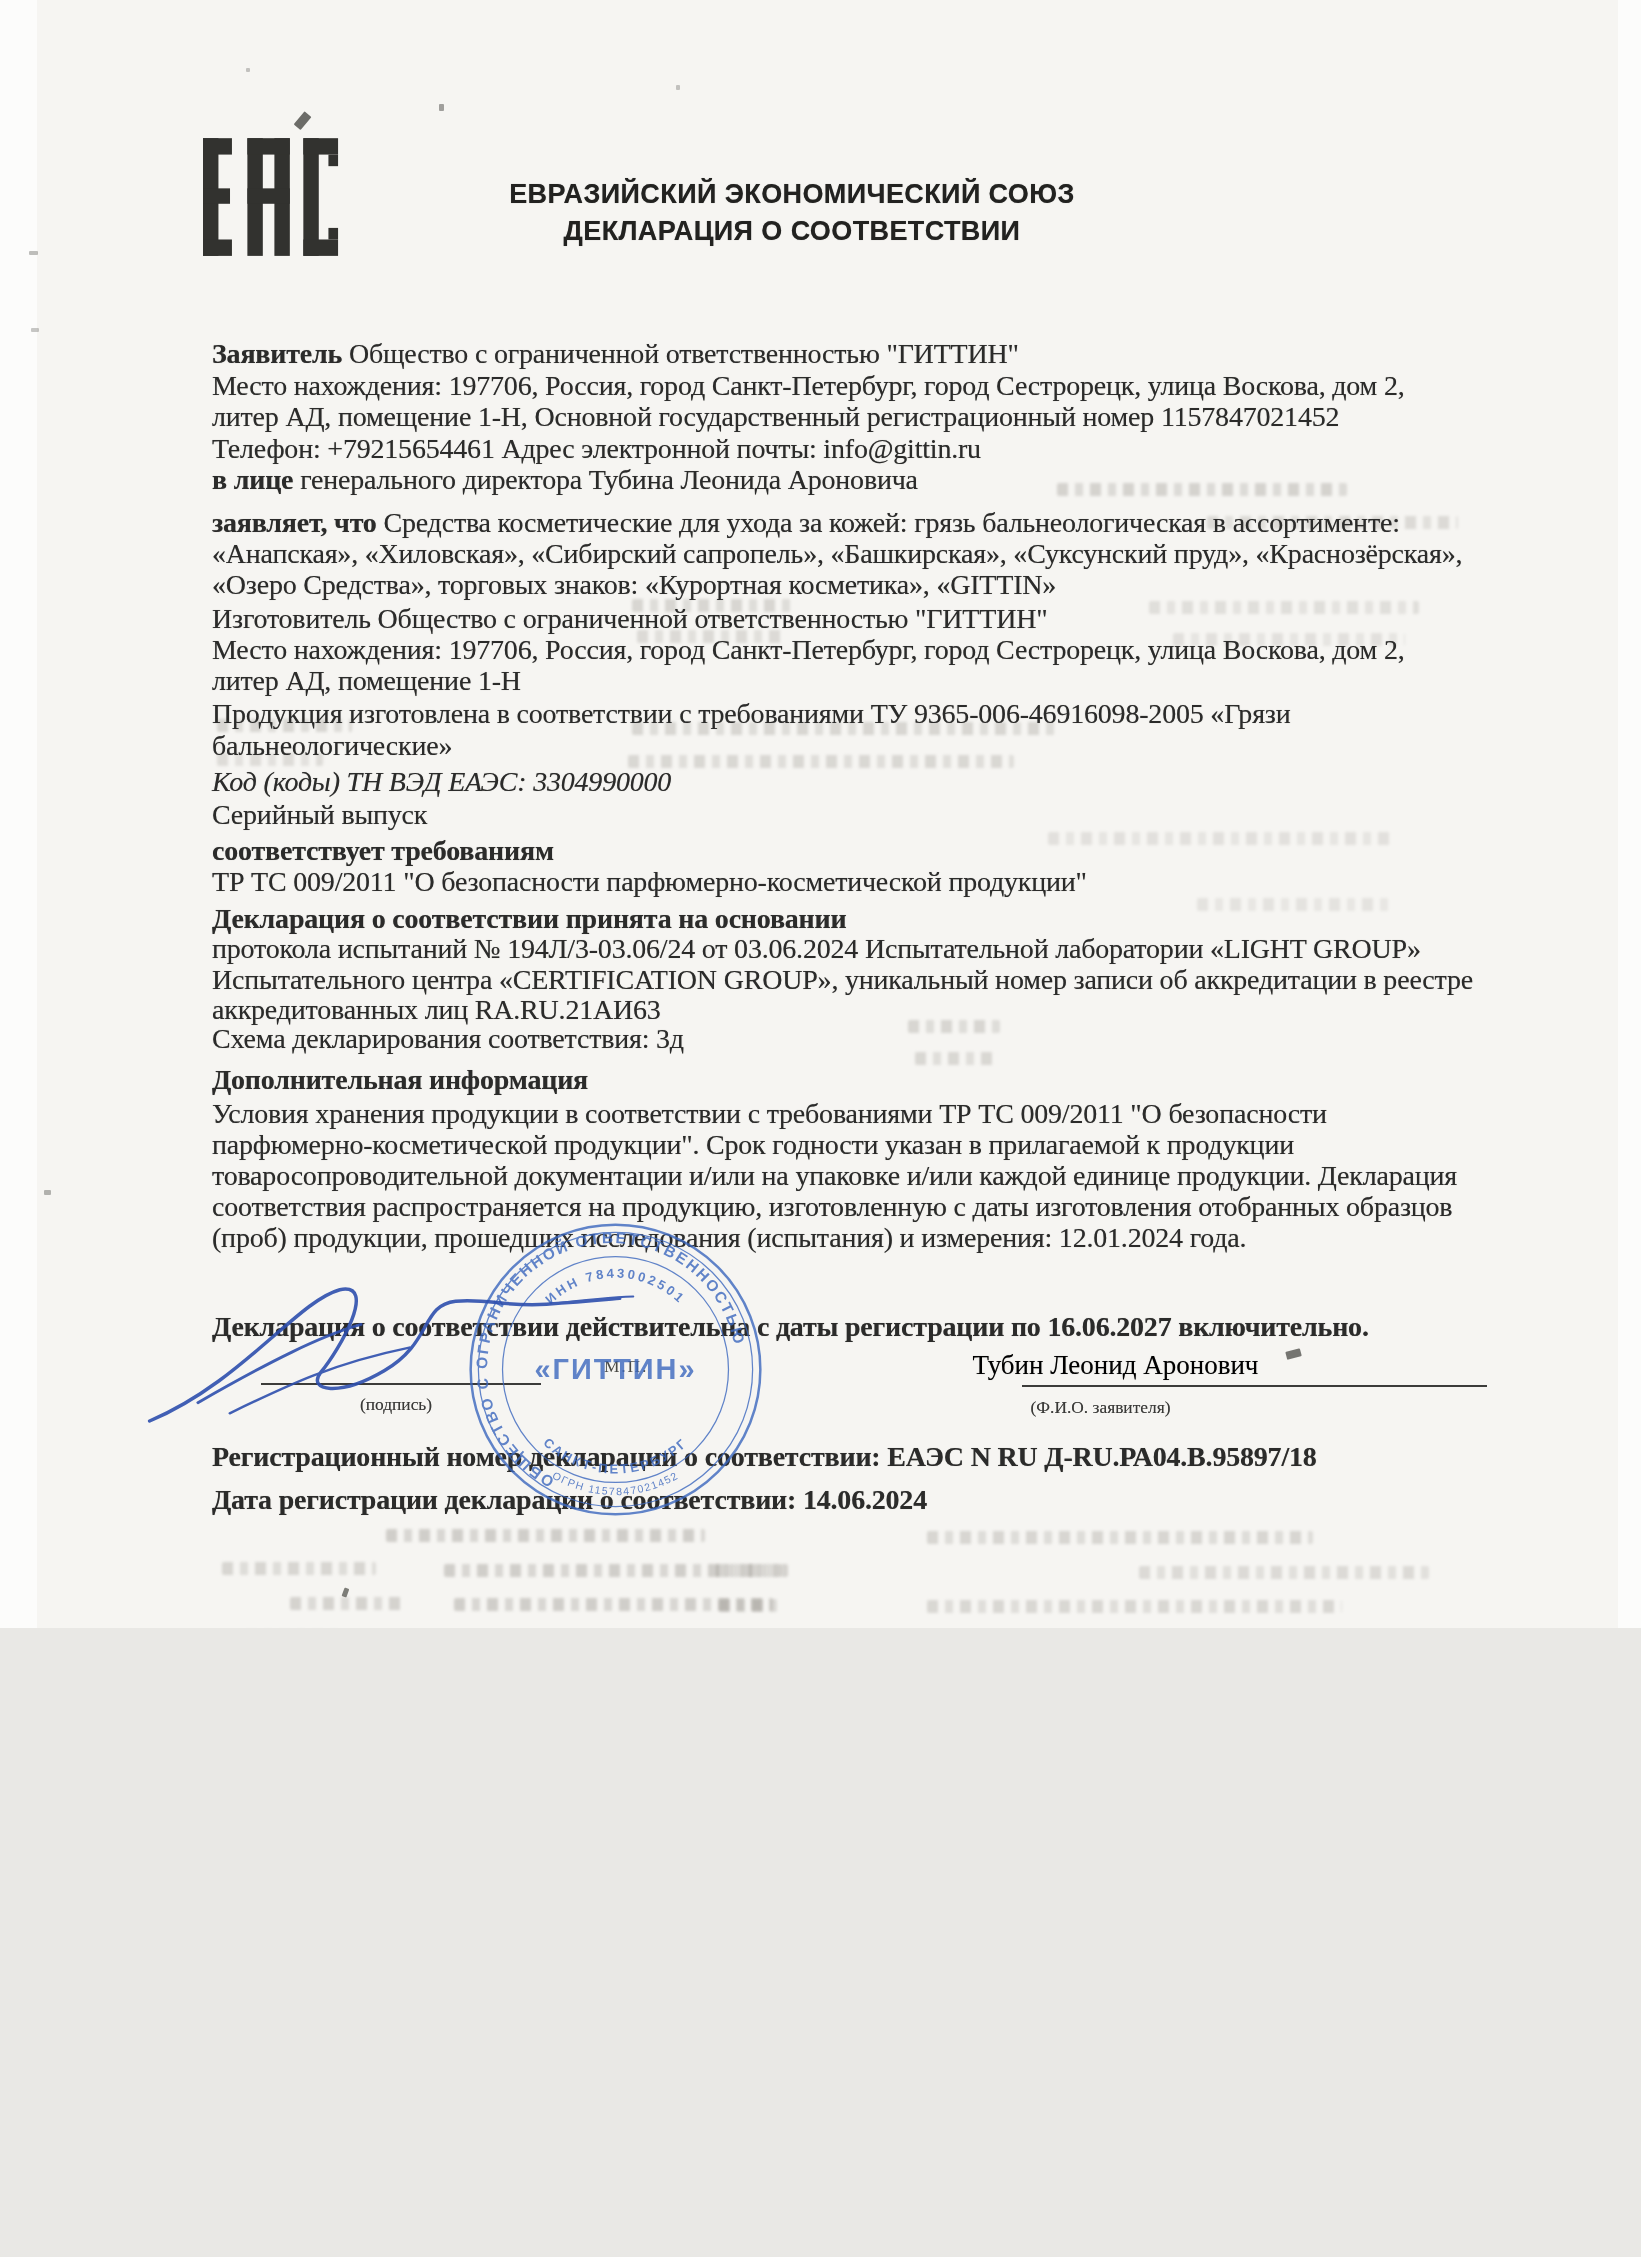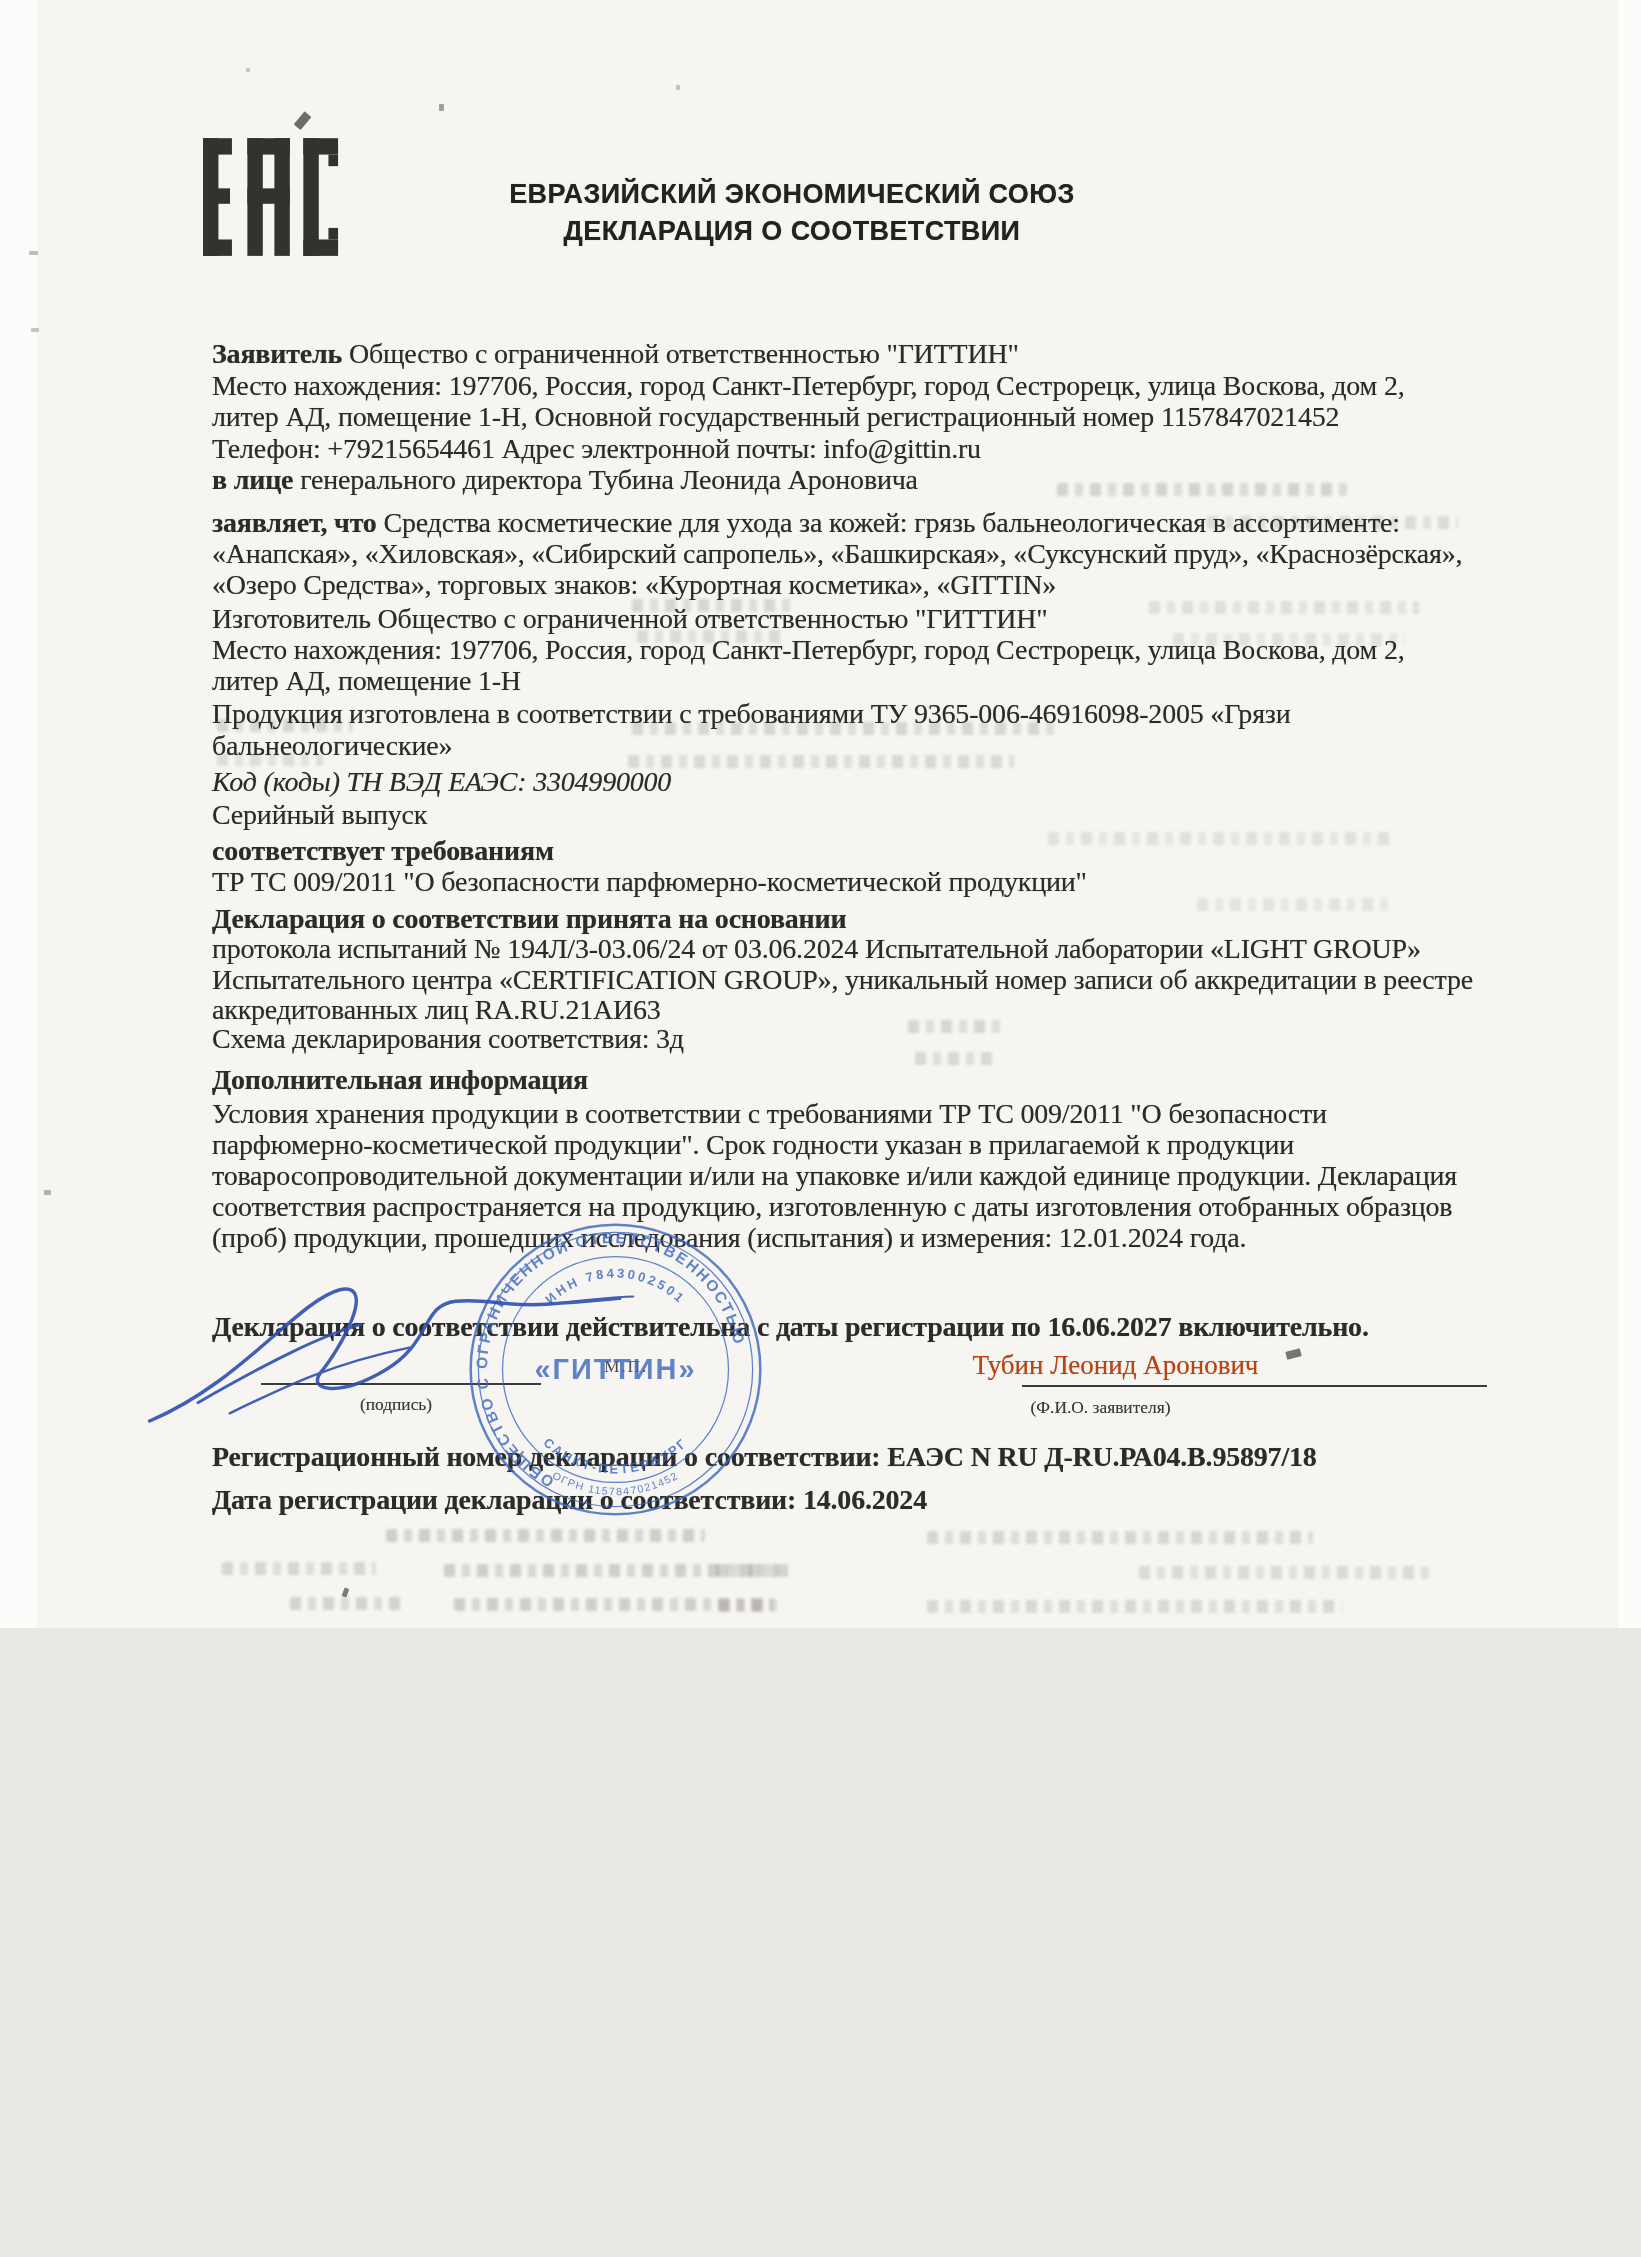--- a/index.html
+++ b/index.html
@@ -17,21 +17,21 @@
     color:#222220;letter-spacing:0.4px;text-shadow:0 0 0.7px rgba(30,30,30,.55);}
 
   
   .tblock{position:absolute;left:212px;color:#2b2b2a;font-size:28px;white-space:nowrap;
     text-shadow:0 0 0.7px rgba(43,43,42,.5);letter-spacing:-0.2px;}
   .tblock b{font-weight:bold;}
 
   
   .sig-line{position:absolute;height:1.9px;background:#3c3c3a;}
   .caption{position:absolute;font-size:17.4px;color:#3a3a38;text-align:center;text-shadow:0 0 0.5px rgba(50,50,50,.5);}
-  #signer-name{position:absolute;left:966px;top:1350px;width:299px;text-align:center;font-size:27px;color:#c2410c;
+  #signer-name{position:absolute;left:966px;top:1350px;width:299px;text-align:center;font-size:27px;color:#000000;
     text-shadow:0 0 0.7px rgba(43,43,42,.5);}
   #seal-place-mark{position:absolute;left:604px;top:1356px;font-size:17.4px;color:#4a4a46;letter-spacing:1.9px;}
 
   
   #stamp{position:absolute;left:461px;top:1215px;opacity:.8;filter:blur(0.4px);}
   #stamp text, #stamp textPath{font-family:"Liberation Sans",sans-serif;fill:#3b67be;}
   #signature-svg{position:absolute;left:0;top:0;pointer-events:none;}
 
   
   .ghost{position:absolute;height:12.6px;border-radius:1.9px;filter:blur(1.5px);

